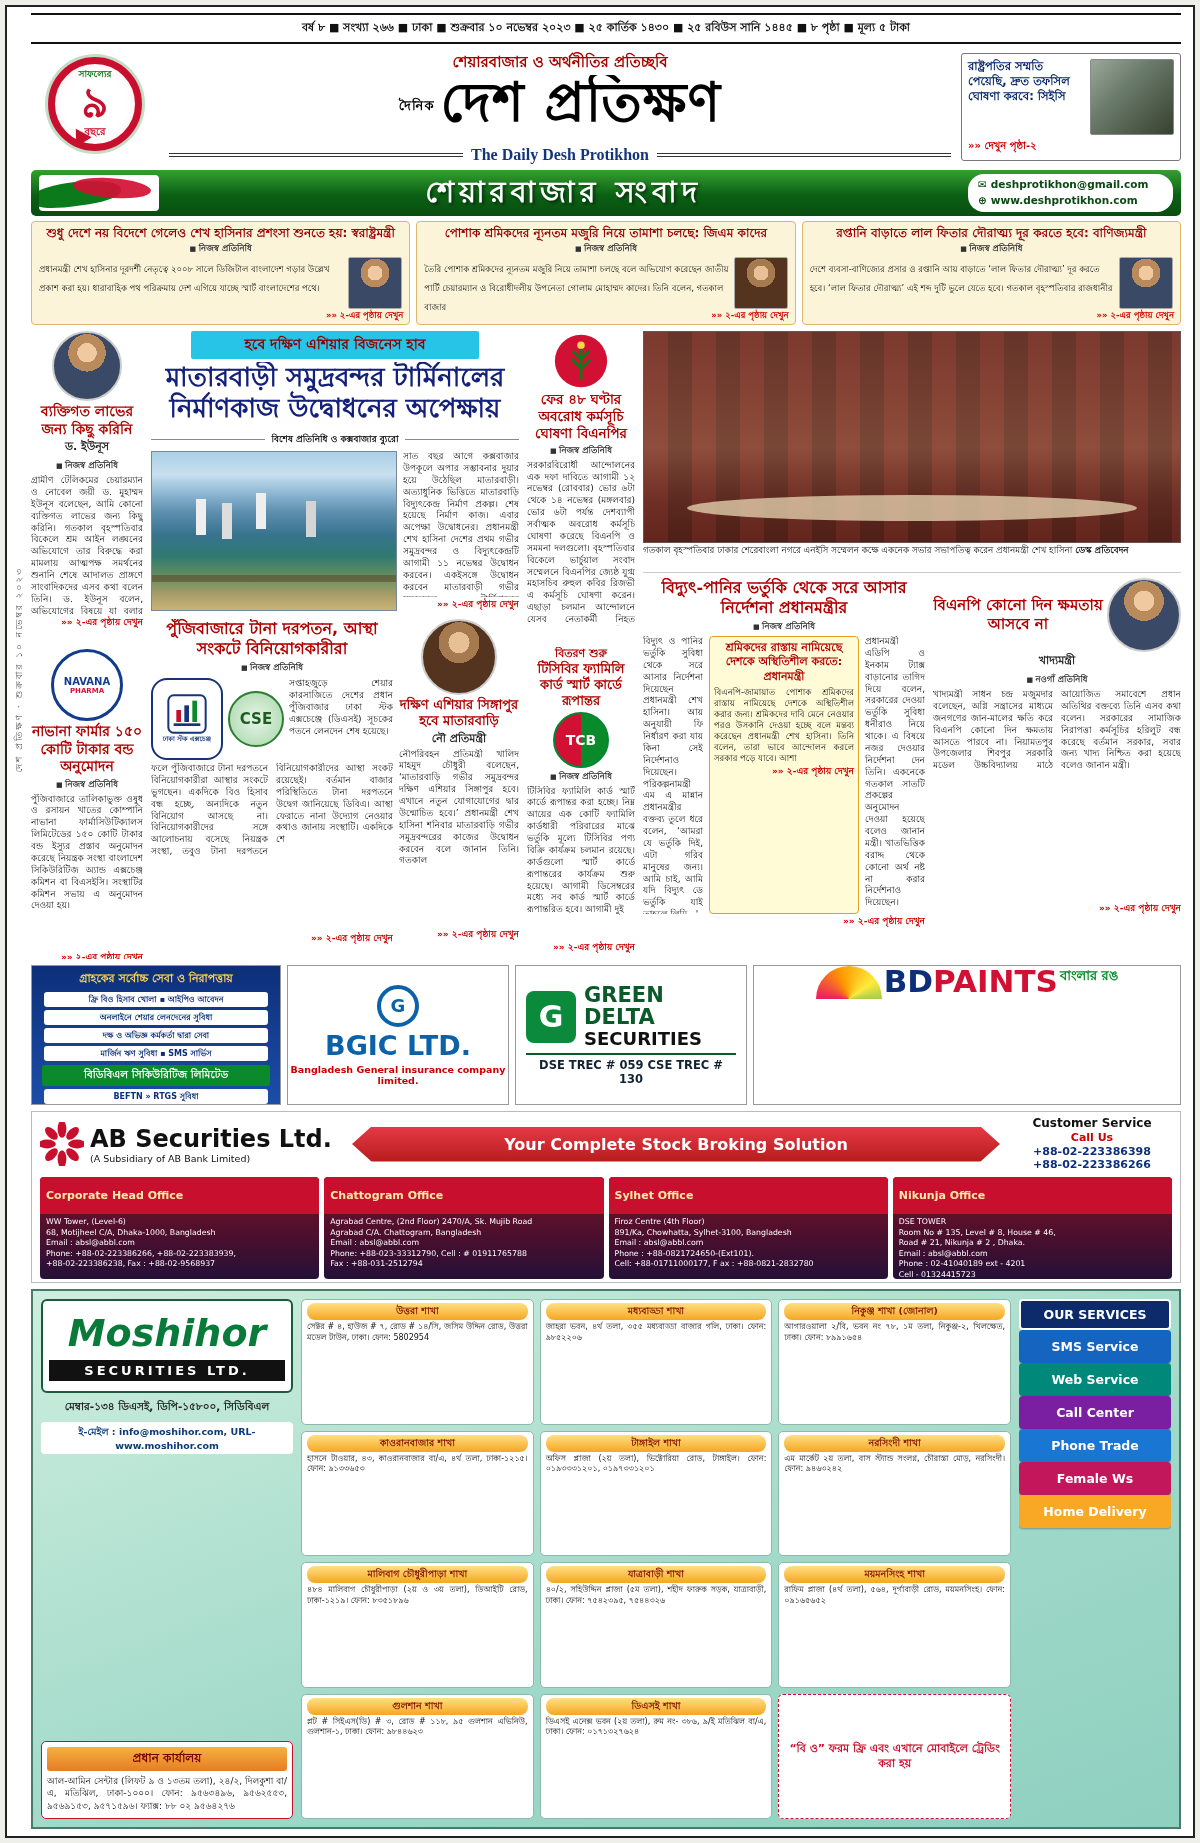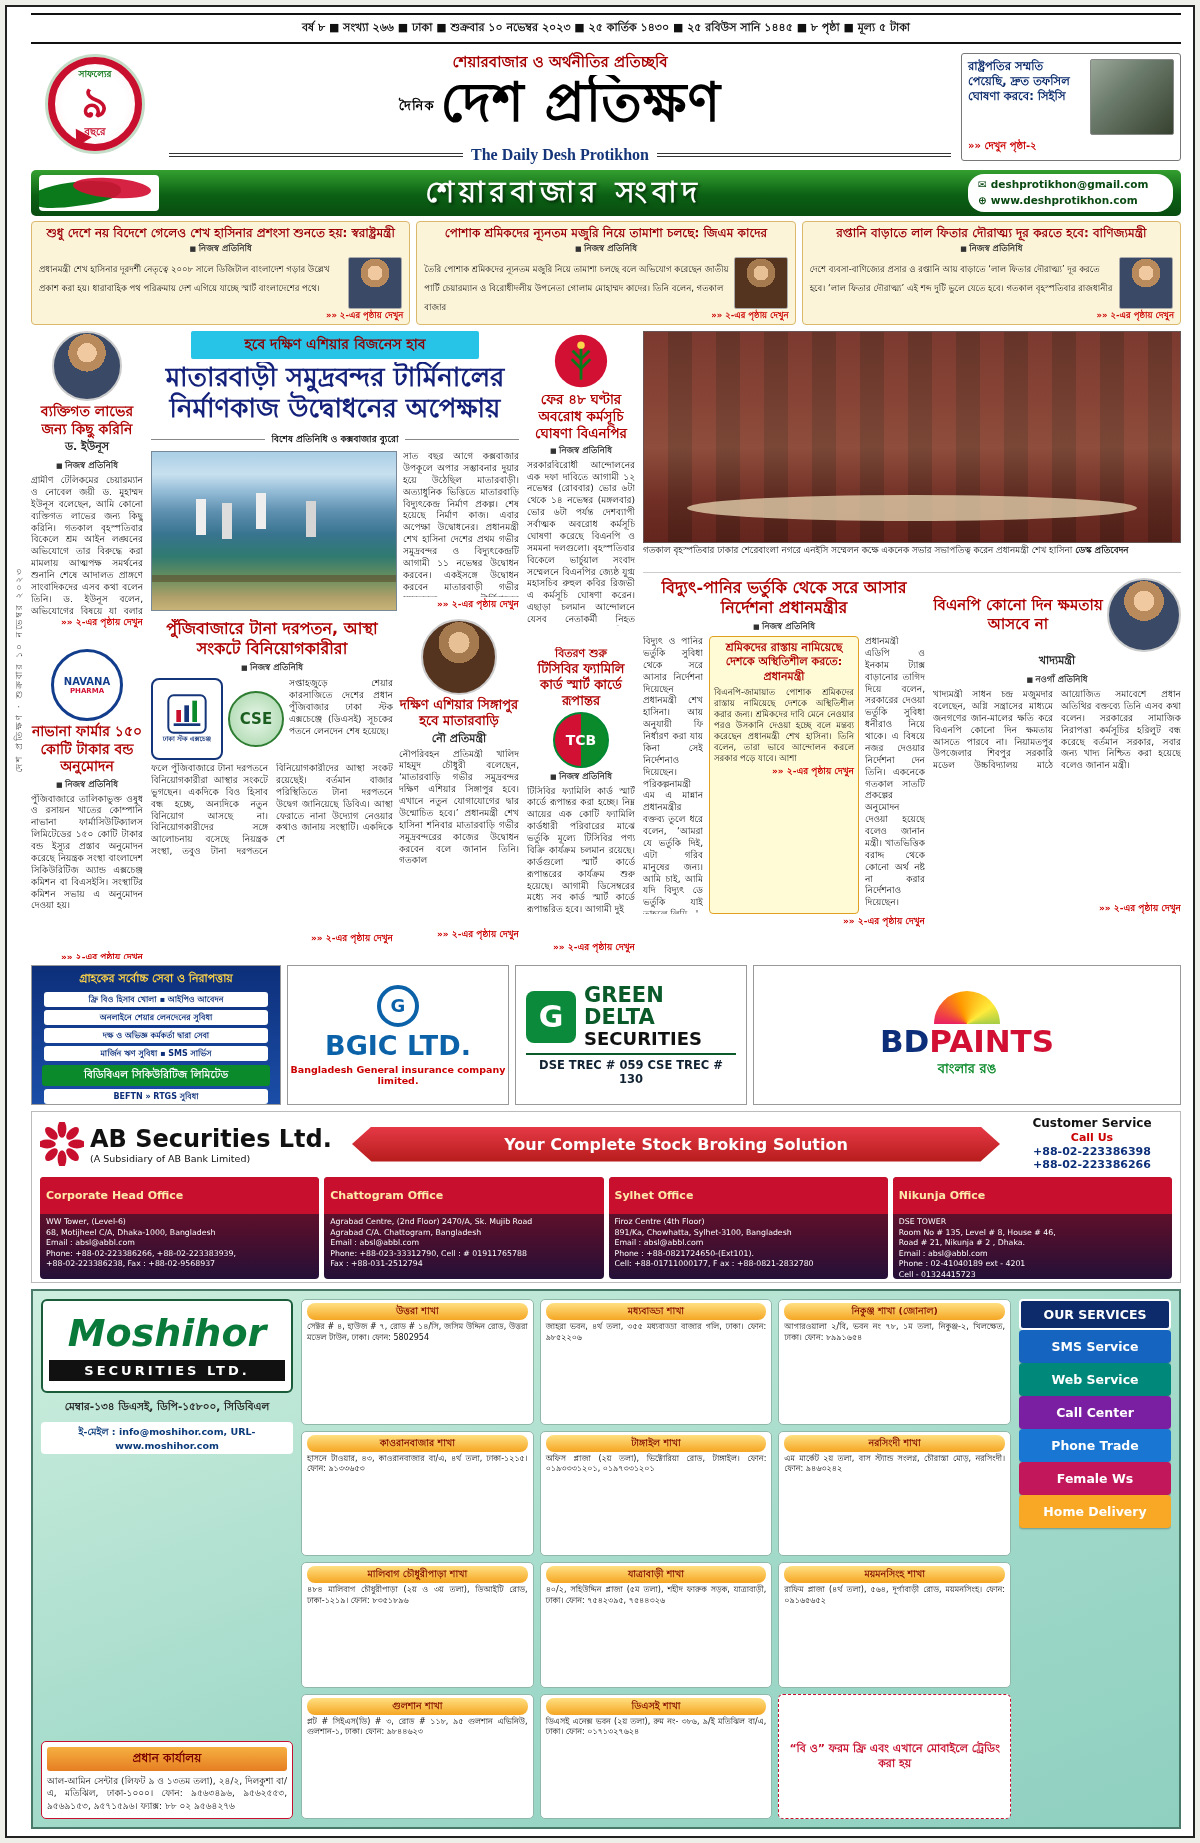--- a/index.html
+++ b/index.html
@@ -67,21 +67,21 @@
 .byline-text{font-size:9px;font-weight:bold}
 .main-row{display:flex;gap:6px;height:160px}
 .port-photo{flex:1;border:1px solid #789;position:relative;overflow:hidden;background:linear-gradient(180deg,#aacfe6 0%,#c8e0ef 14%,#8fb8d4 26%,#5d8fae 38%,#38748f 52%,#2f7a70 66%,#6b8f5e 80%,#b0a06a 92%,#c8b478 100%)}
 .port-photo::before{content:"";position:absolute;left:18%;top:30%;width:10px;height:36px;background:#eee;box-shadow:26px 4px 0 #ddd,60px -6px 0 #eee,110px 2px 0 #d5d5d5}
 .port-photo::after{content:"";position:absolute;left:0;bottom:18%;width:100%;height:7px;background:rgba(90,70,40,.55)}
 .main-bodycol{flex:0 0 116px}
 
 .mk-sing{display:grid;grid-template-columns:1fr 120px;gap:6px;flex:1;overflow:hidden}
 .mk-title{font-size:16px}
 .mk-mid{display:flex;gap:5px;margin:3px 0}
-.dse{flex:0 0 72px;height:82px;border:2px solid #15357a;border-radius:8px;background:#fff;display:flex;flex-direction:column;align-items:center;justify-content:center;gap:2px}
+.dse{flex:0 0 72px;height:82px;border:2px solid #15357a;border-radius:16px;background:#fff;display:flex;flex-direction:column;align-items:center;justify-content:center;gap:2px}
 .dse-cap{font-size:6.5px;font-weight:bold;color:#15357a;text-align:center;line-height:1.1}
 .cse{flex:0 0 56px;height:56px;border-radius:50%;border:2px solid #2e7d32;background:radial-gradient(#e8f5e9,#a5d6a7);display:flex;align-items:center;justify-content:center;color:#1b5e20;font-weight:bold;font-size:15px;align-self:center}
 .mk-midtext{flex:1}
 
 .bnp-logo,.tcb-logo{width:56px;height:56px;border-radius:50%;margin:2px auto;display:flex;align-items:center;justify-content:center}
 .tcb-logo{background:linear-gradient(90deg,#d21034 50%,#0a8a2a 50%);color:#fff;font-weight:bold;font-size:14px;border:2px solid #083}
 
 .pm-photo{height:212px;border:1px solid #655;position:relative;overflow:hidden;background:repeating-linear-gradient(90deg,rgba(150,30,30,.38) 0 24px,rgba(95,15,15,.38) 24px 48px),linear-gradient(180deg,#6b4a3a 0%,#7d5a44 30%,#8a6a4f 55%,#5a3a2a 80%,#43291d 100%)}
 .pm-photo::after{content:"";position:absolute;left:8%;bottom:10%;width:84%;height:26px;border-radius:50%;background:rgba(225,205,170,.8)}
 .pm-caption{font-size:8.8px;line-height:1.3;padding:2px 0 3px;border-bottom:1px solid #ccc;height:30px;overflow:hidden}
@@ -106,21 +106,21 @@
 .ad-bgic{display:flex;flex-direction:column;align-items:center;justify-content:center;gap:3px}
 .bgic-logo{width:42px;height:42px;border-radius:50%;border:4px solid #0b62a8;color:#0b62a8;display:flex;align-items:center;justify-content:center;font-weight:bold;font-size:18px}
 .bgic-name{color:#0b62a8;font-size:27px;font-weight:bold}
 .bgic-sub{color:#c00;font-size:9.5px;font-weight:bold;text-align:center}
 .ad-gd{display:flex;flex-direction:column;justify-content:center;padding:6px 10px;gap:4px}
 .gd-row{display:flex;align-items:center;gap:8px}
 .gd-logo{width:52px;height:52px;background:#0a8a3a;border-radius:8px;color:#fff;font-size:30px;font-weight:bold;display:flex;align-items:center;justify-content:center}
 .gd-n1{color:#0a5a2a;font-size:21px;font-weight:bold;line-height:1.05}
 .gd-n2{color:#111;font-size:18px;font-weight:bold}
 .gd-trec{border-top:2px solid #0a5a2a;padding-top:3px;font-weight:bold;font-size:11.5px;color:#123;text-align:center}
-.ad-bdp{display:flex;flex-direction:column;align-items:center;justify-content:center;gap:2px}
+.ad-bdp{display:flex;flex-direction:row;justify-content:center;gap:2px}
 .bdp-fan{width:66px;height:33px;border-radius:66px 66px 0 0;background:conic-gradient(from -90deg at 50% 100%,#e91e63,#ff9800,#ffeb3b,#4caf50,#2196f3,#9c27b0)}
 .bdp-name{font-size:31px;font-weight:bold;line-height:1}
 .bdp-bd{color:#0d2f7a}.bdp-p{color:#d21034}
 .bdp-sub{color:#0a8a2a;font-weight:bold;font-size:13px}
 
 .ab{border:1px solid #bbb;margin-top:6px;height:172px;padding:4px 8px;background:#fff;overflow:hidden}
 .ab-top{display:flex;align-items:center;gap:12px;height:56px}
 .ab-id{display:flex;align-items:center;gap:6px;flex:0 0 300px}
 .ab-name{font-size:24px;font-weight:bold}
 .ab-sub{font-size:9.5px}

